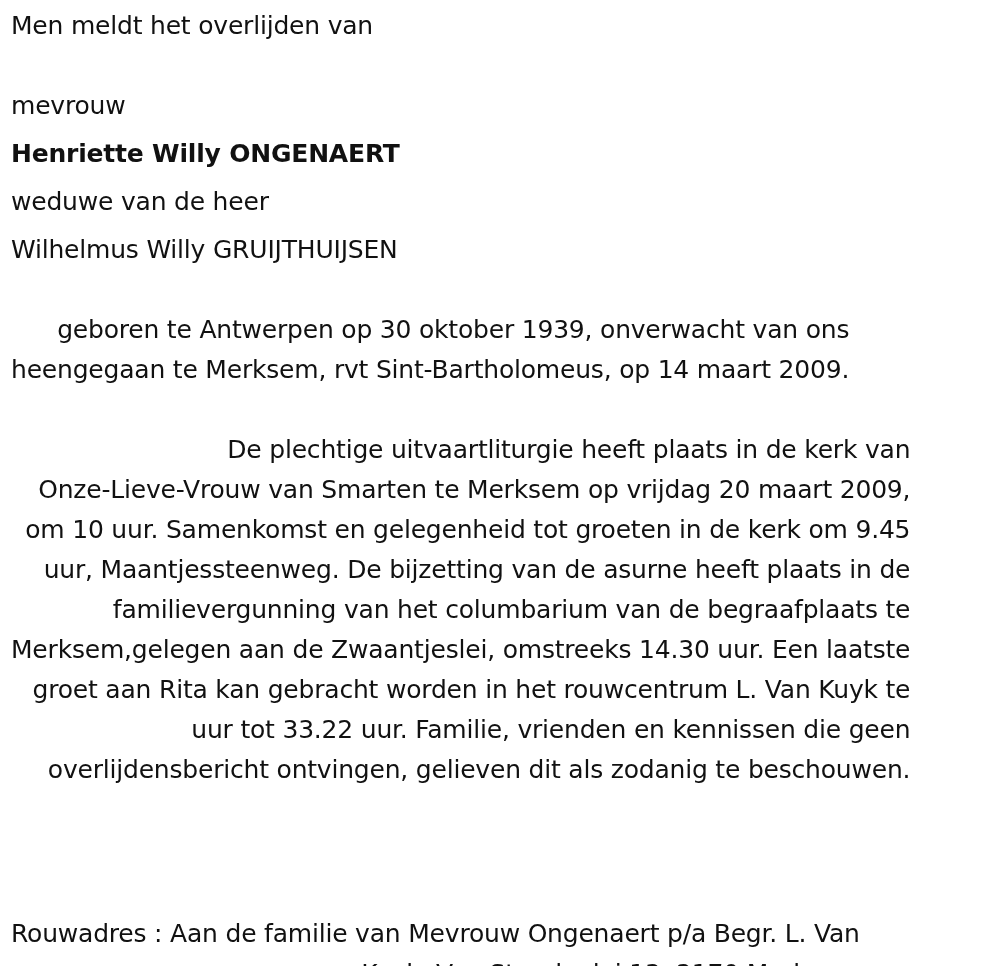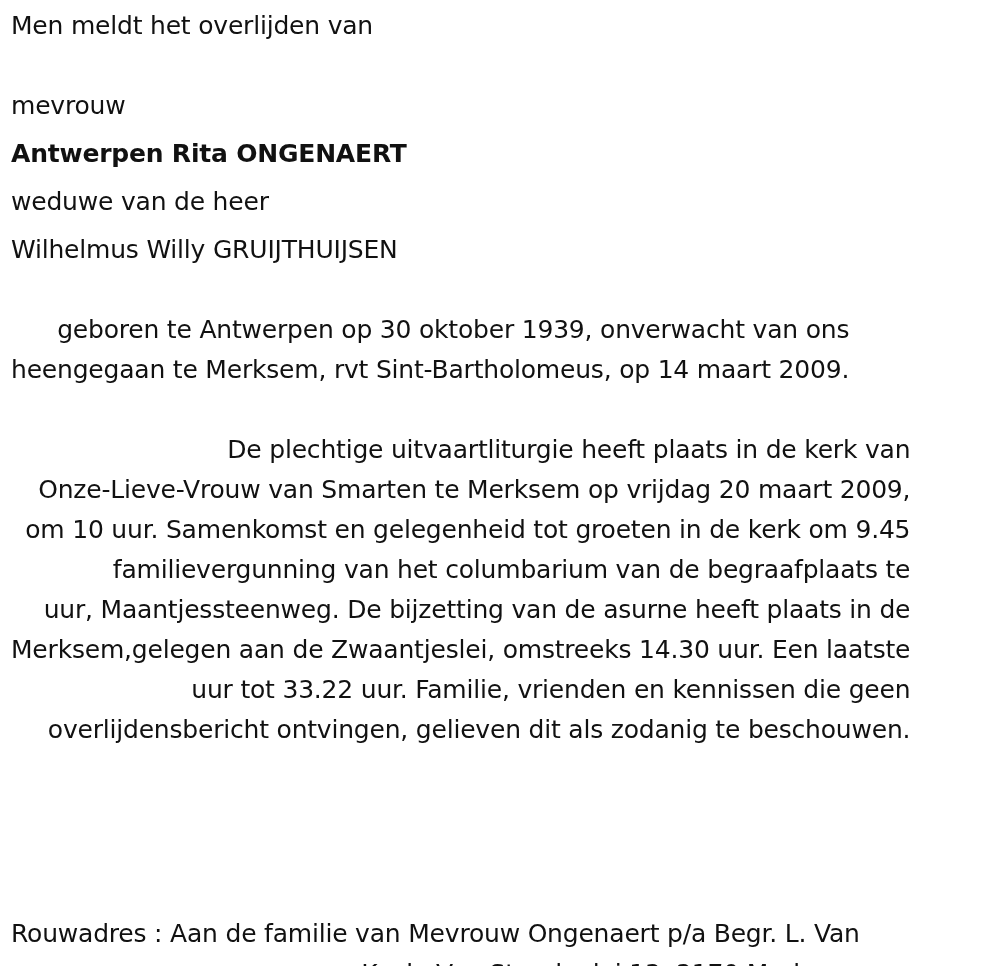--- a/index.html
+++ b/index.html
@@ -41,36 +41,37 @@
     .p1 { position: absolute; top: 310px; }
     .p2 { position: absolute; top: 430px; }
     .p3 { position: absolute; top: 870px; margin-top: 44px; }
   </style>
 </head>
 <body>
 
 <div class="doc">
   <span class="line l1">Men meldt het overlijden van</span>
   <span class="line l2">mevrouw</span>
-  <span class="line l3 bold">Antwerpen Rita ONGENAERT</span>
+  <span class="line l3 bold">Henriette Willy ONGENAERT</span>
   <span class="line l4">weduwe van de heer</span>
   <span class="line l5">Wilhelmus Willy GRUIJTHUIJSEN</span>
 
   <div class="p1">
     <span class="line">geboren te Antwerpen op 30 oktober 1939, onverwacht van ons</span>
     <span class="line">heengegaan te Merksem, rvt Sint-Bartholomeus, op 14 maart 2009.</span>
   </div>
 
   <div class="p2">
     <span class="line">De plechtige uitvaartliturgie heeft plaats in de kerk van</span>
     <span class="line">Onze-Lieve-Vrouw van Smarten te Merksem op vrijdag 20 maart 2009,</span>
     <span class="line">om 10 uur. Samenkomst en gelegenheid tot groeten in de kerk om 9.45</span>
+    <span class="line">uur, Maantjessteenweg. De bijzetting van de asurne heeft plaats in de</span>
     <span class="line">familievergunning van het columbarium van de begraafplaats te</span>
-    <span class="line">uur, Maantjessteenweg. De bijzetting van de asurne heeft plaats in de</span>
     <span class="line">Merksem,gelegen aan de Zwaantjeslei, omstreeks 14.30 uur. Een laatste</span>
+    <span class="line">groet aan Rita kan gebracht worden in het rouwcentrum L. Van Kuyk te</span>
     <span class="line">uur tot 33.22 uur. Familie, vrienden en kennissen die geen</span>
     <span class="line">overlijdensbericht ontvingen, gelieven dit als zodanig te beschouwen.</span>
   </div>
 
   <div class="p3">
     <span class="line">Rouwadres : Aan de familie van Mevrouw Ongenaert p/a Begr. L. Van</span>
     <span class="line">Kuyk, Van Straelenlei 13, 2170 Merksem</span>
   </div>
 </div>
 

